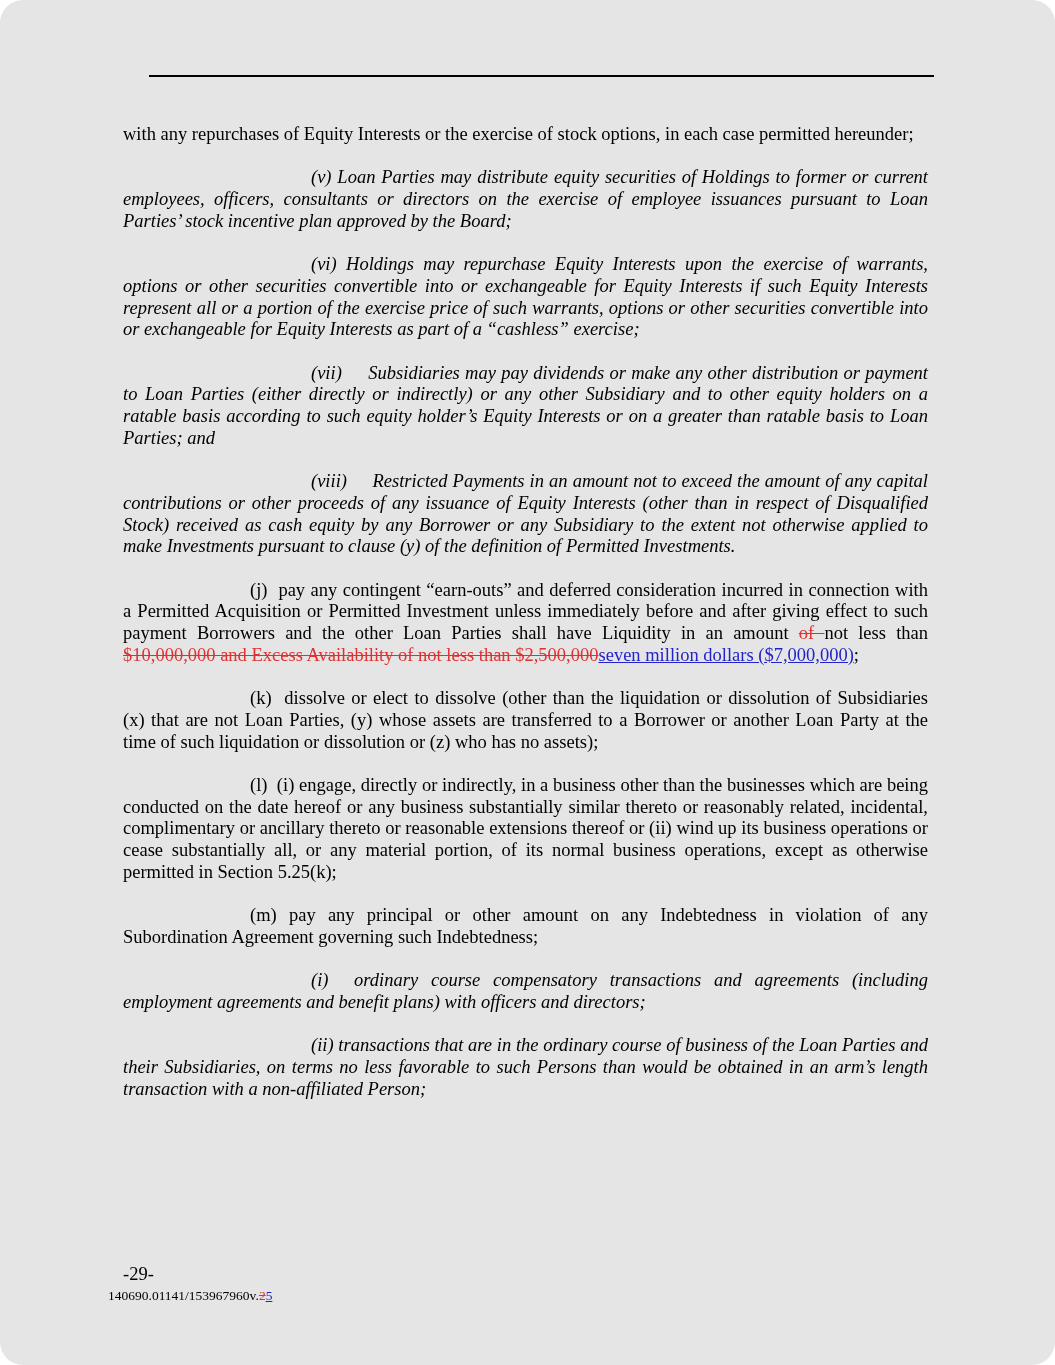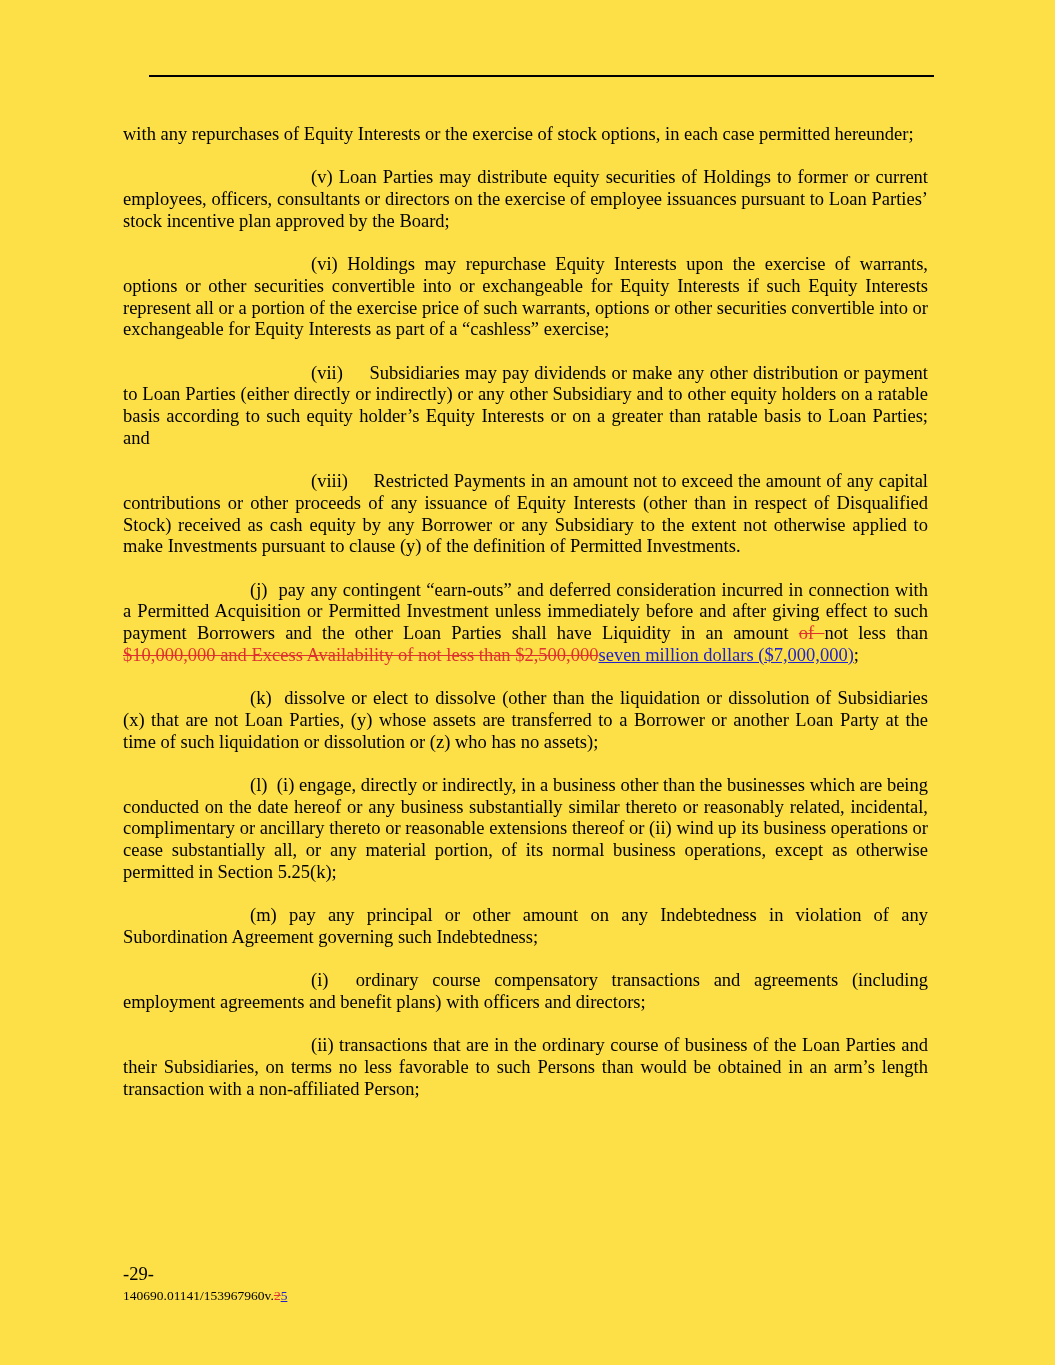--- a/index.html
+++ b/index.html
@@ -4,24 +4,25 @@
 <style>
   html, body {
     margin: 0;
     padding: 0;
     background: #ffffff;
   }
   .page {
     position: relative;
     width: 1055px;
     height: 1365px;
-    background: #fde047;
+    background: #e5e5e5;
     overflow: hidden;
     font-family: "Liberation Serif", "DejaVu Serif", serif;
     color: #000000;
+    border-radius: 23px;
   }
   .top-rule {
     position: absolute;
     left: 149px;
     top: 75px;
     width: 785px;
     height: 2px;
     background: #000000;
   }
   .doc-body {
@@ -30,21 +31,21 @@
     top: 124px;
     width: 805px;
     font-size: 18.5px;
     line-height: 21.7px;
   }
   .para {
     margin: 0 0 21.7px 0;
     text-align: justify;
   }
   .para:last-child { margin-bottom: 0; }
-  .indent-a { text-indent: 188px; }
+  .indent-a { text-indent: 188px; font-style: italic; }
   .indent-b { text-indent: 127px; }
   .run-normal { color: #000000; }
   .run-deleted {
     color: #e03131;
     text-decoration: line-through;
     text-decoration-color: #e03131;
     font-family: Liberation Serif, serif;
   }
   .run-inserted {
     color: #2323cc;
@@ -55,21 +56,21 @@
     position: absolute;
     left: 123px;
     top: 1264px;
     width: 805px;
     text-align: left;
     font-size: 18.5px;
     line-height: 21.7px;
   }
   .footer-docid {
     position: absolute;
-    left: 123px;
+    left: 108px;
     top: 1288px;
     font-size: 13.5px;
     line-height: 16px;
     text-align: left;
   }
 </style>
 </head>
 <body>
 
 <div class="page">

